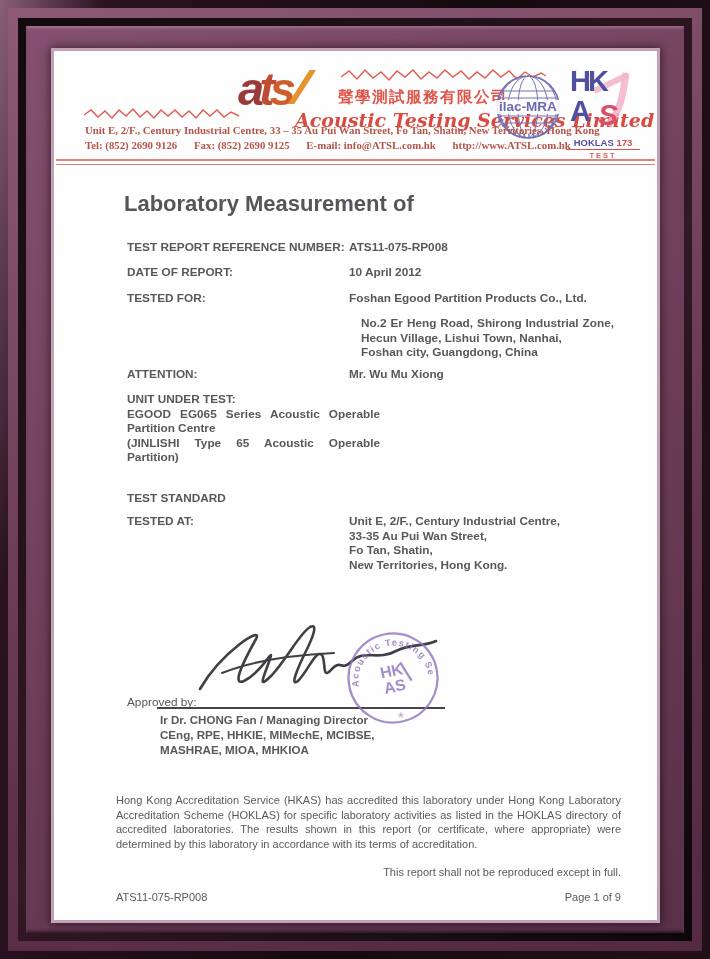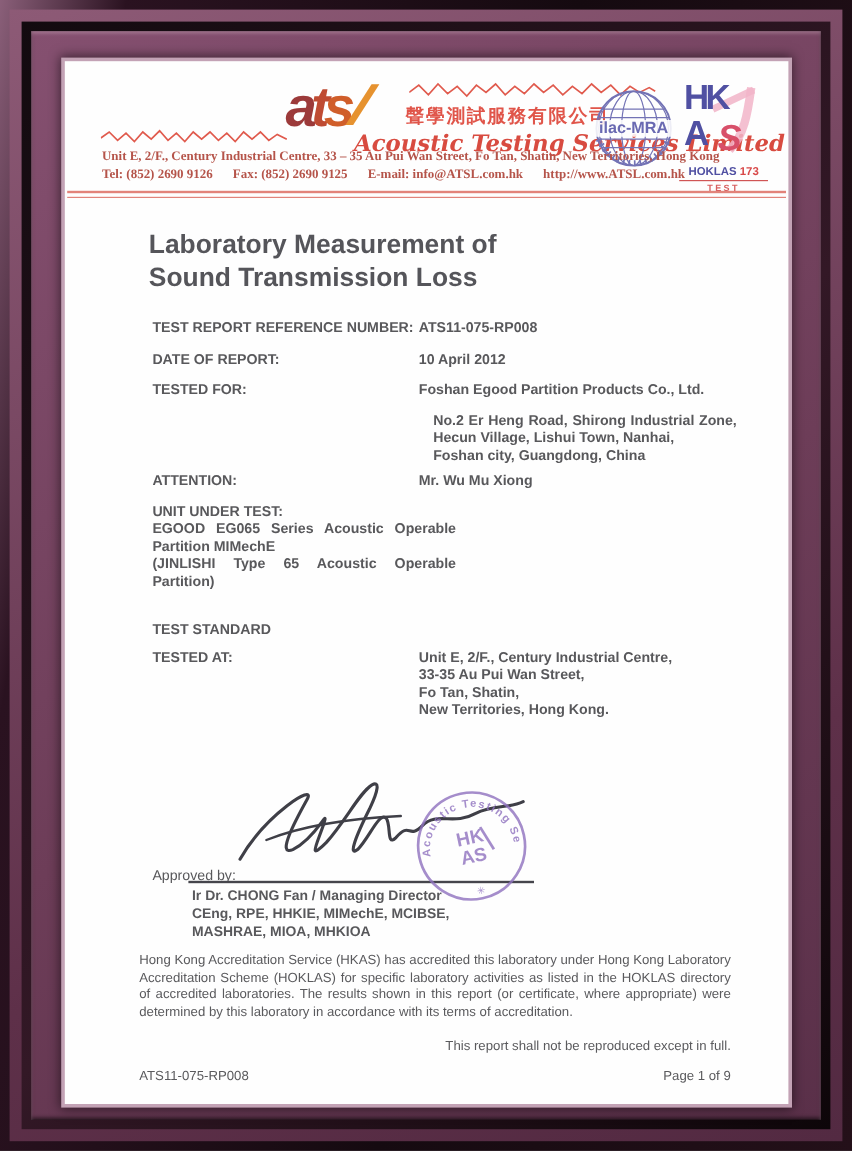--- a/index.html
+++ b/index.html
@@ -67,21 +67,21 @@
   .approved-label{position:absolute;left:73px;top:72px;font-size:11.8px;}
   .sig-svg{position:absolute;left:138px;top:-2px;}
   .sig-line{position:absolute;left:103px;top:84px;width:288px;border-top:2px solid #45454c;}
   .approver{position:absolute;left:106px;font-size:11.6px;font-weight:bold;line-height:15px;white-space:nowrap;}
   .approver.n1{top:89px;}
   .approver.n2{top:104px;}
   .approver.n3{top:119px;}
   .stamp{position:absolute;left:288px;top:4px;opacity:.8;}
 
   
-  .footer{margin:auto 48px 17px 62px;flex:none;}
+  .footer{margin:auto 36px 17px 62px;flex:none;}
   .accred{font-size:11px;line-height:14.8px;text-align:justify;color:#5a5a5d;}
   .repro{font-size:11px;margin-top:14px;color:#5a5a5d;text-align:right;}
   .foot-row{display:flex;justify-content:space-between;font-size:11px;margin-top:13px;color:#5a5a5d;}
 </style>
 </head>
 <body>
 
 <div class="f1">
 <div class="f2">
 <div class="f3">
@@ -144,21 +144,20 @@
         <span class="seg">Fax: (852) 2690 9125</span>
         <span class="seg">E-mail: info@ATSL.com.hk</span>
         <span>http://www.ATSL.com.hk</span>
       </div>
     </div>
   </div>
   <div class="red-rule"></div>
 
   <div class="title">
     <div>Laboratory Measurement of</div>
-    <div>Sound Transmission Loss</div>
   </div>
 
   <div class="fields">
     <div class="field-row">
       <div class="flabel">TEST REPORT REFERENCE NUMBER:</div>
       <div class="fvalue">
                   <div>ATS11-075-RP008</div>
                 </div>
     </div>
 
@@ -189,21 +188,21 @@
       <div class="flabel">ATTENTION:</div>
       <div class="fvalue">
                   <div>Mr. Wu Mu Xiong</div>
                 </div>
     </div>
 
     <div class="field-row">
       <div class="flabel">UNIT UNDER TEST:</div>
       <div class="fvalue">
                   <div class="jline">EGOOD EG065 Series Acoustic Operable</div>
-                  <div>Partition MIMechE</div>
+                  <div>Partition Centre</div>
                   <div class="jline">(JINLISHI Type 65 Acoustic Operable</div>
                   <div>Partition)</div>
                 </div>
     </div>
 
     <div class="field-row">
       <div class="flabel">TEST STANDARD</div>
     </div>
 
     <div class="field-row">

